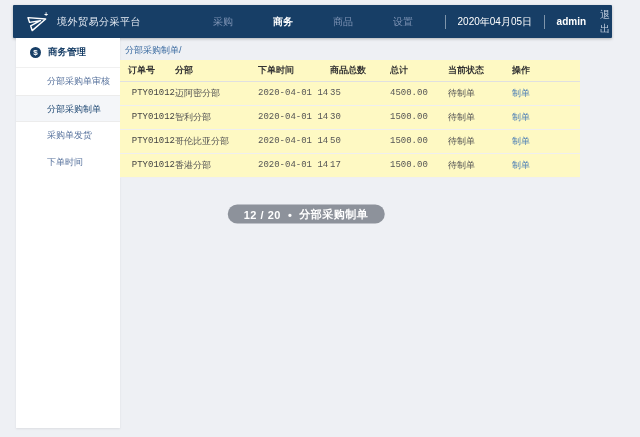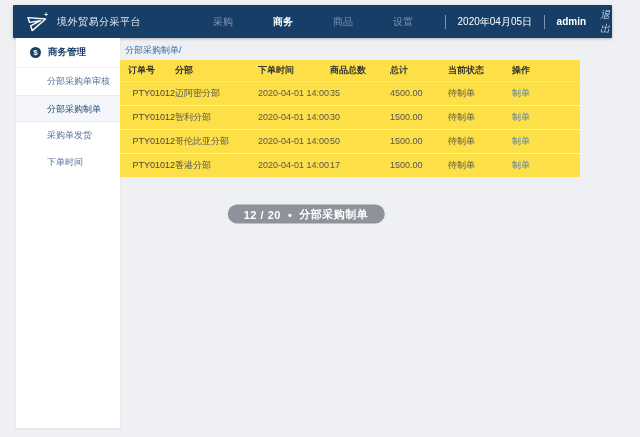--- a/index.html
+++ b/index.html
@@ -25,21 +25,21 @@
   .brand-title { margin-left:8px; font-size:10px; color:#e8edf5; letter-spacing:.5px; white-space:nowrap; }
   .nav-menu { display:flex; margin-left:52px; }
   .nav-item {
     width:60px; text-align:center; color:#7e93b4; cursor:pointer; white-space:nowrap;
   }
   .nav-item.active { color:#ffffff; font-weight:bold; }
   .nav-right { margin-left:auto; display:flex; align-items:center; margin-right:14px; }
   .nav-divider { width:1px; height:14px; background:rgba(255,255,255,.45); margin:0 12px; }
   .nav-date { color:#fff; font-size:10px; white-space:nowrap; }
   .nav-user { color:#fff; font-weight:bold; margin-right:14px; }
-  .nav-logout { color:#c7d2e2; cursor:pointer;font-style:italic; }
+  .nav-logout { color:#c7d2e2; cursor:pointer; }
 
   
   .sidebar {
     position:absolute; left:16px; top:38px; width:104px; height:390px;
     background:#ffffff;
     box-shadow:0 1px 2px rgba(0,0,0,.08);
     font-size:9px;
   }
   .side-section {
     display:flex; align-items:center; height:30px; padding-left:14px;
@@ -60,21 +60,22 @@
     border-top:1px solid #ececec; border-bottom:1px solid #ececec;
   }
 
   
   .breadcrumb {
     position:absolute; left:125px; top:44px;
     font-size:9px; color:#3a6aa0;
   }
   .table-card {
     position:absolute; left:120px; top:60px; width:460px;
-    background:#fde047;
+    background:#fef9c3;
+    font-family:Liberation Mono, monospace;
   }
   table { border-collapse:collapse; table-layout:fixed; width:460px; font-size:9px; }
   th {
     text-align:left; font-weight:bold; color:#333;
     height:21px; border-bottom:1px solid #e0e0e0; white-space:nowrap; overflow:hidden;
   }
   td {
     color:#555; height:24px; border-bottom:1px solid #efefef;
     white-space:nowrap; overflow:hidden;
   }

